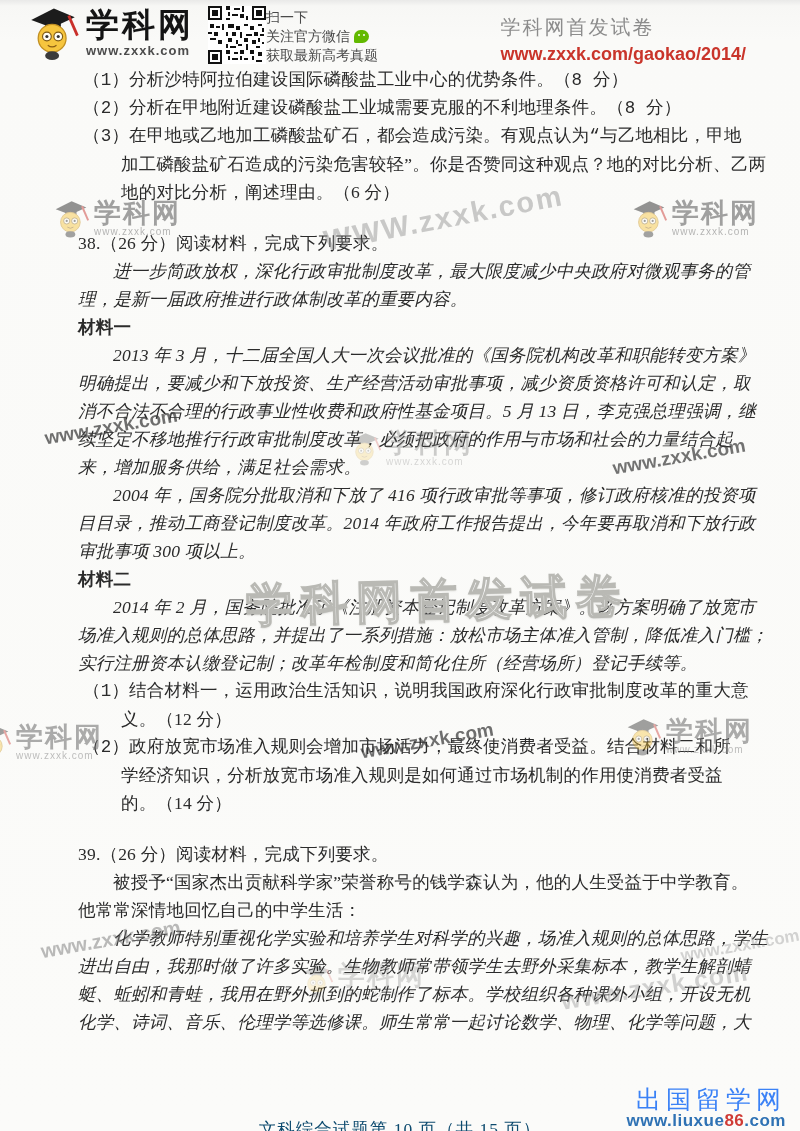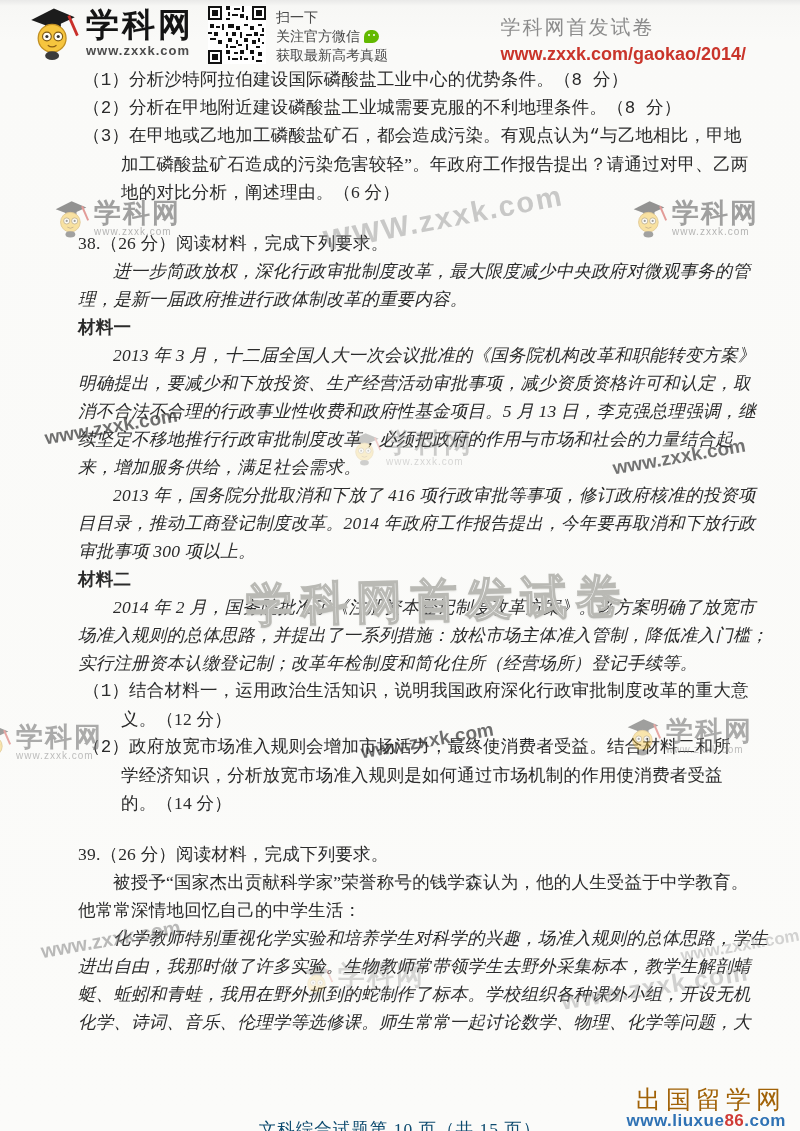--- a/index.html
+++ b/index.html
@@ -10,21 +10,21 @@
     color:#2b2b2b;
   }
   .page{position:absolute;inset:0;padding-left:29px;}
 
   
   .hdr{position:absolute;left:26px;top:4px;right:26px;height:62px;display:flex;align-items:flex-start;}
   .logo{display:flex;align-items:center;gap:6px;}
   .logo-txt .nm{font-family:"Liberation Sans","DejaVu Sans",sans-serif;font-weight:bold;font-size:33px;color:#141414;letter-spacing:3px;line-height:34px;display:block;}
   .logo-txt .ur{font-family:"Liberation Sans","DejaVu Sans",sans-serif;font-weight:bold;font-size:13px;color:#4c4c4c;letter-spacing:1px;display:block;margin-top:1px;}
   .qr{margin-left:14px;margin-top:2px;}
-  .qr-cap{margin-left:10px;margin-top:4px;font-family:"Liberation Sans","DejaVu Sans",sans-serif;font-size:14px;color:#4a4a4a;line-height:19px;}
+  .qr-cap{margin-top:4px;font-family:"Liberation Sans","DejaVu Sans",sans-serif;font-size:14px;color:#4a4a4a;line-height:19px;}
   .qr-cap .row{display:flex;align-items:center;gap:4px;white-space:nowrap;}
   .wechat{display:inline-block;width:15px;height:13px;background:#62b900;border-radius:7px 7px 7px 2px;position:relative;}
   .wechat::before,.wechat::after{content:'';position:absolute;top:4px;width:2px;height:2px;border-radius:50%;background:#fff;}
   .wechat::before{left:4px}.wechat::after{left:9px}
   .hdr-right{margin-left:auto;text-align:left;padding-top:10px;padding-right:28px;}
   .hdr-right .t1{font-size:20px;color:#8c8c8c;letter-spacing:2px;font-family:"Liberation Sans","DejaVu Sans",sans-serif;}
   .hdr-right .t2{font-family:"Liberation Sans","DejaVu Sans",sans-serif;font-weight:bold;font-size:18px;color:#c9342a;margin-top:3px;text-align:center;}
 
   
   .doc{position:absolute;left:78px;top:66px;width:664px;}
@@ -32,21 +32,21 @@
   .ln.qnum{margin-left:5px;font-family:Liberation Mono, monospace;}
   .ln.qcont{margin-left:43px;}
   .ln.indent{text-indent:35px;}
   .ln.kai{font-style:italic;}
   .ln.head{font-weight:bold;font-style:normal;}
   .ln.spacer{height:23px;min-height:23px;}
 
   
   .pagelabel{position:absolute;left:0;right:0;top:1117px;text-align:center;font-size:17.5px;color:#0c4a6e;letter-spacing:1px;}
   .brand{position:absolute;right:14px;top:1086px;text-align:right;font-family:"Liberation Sans","DejaVu Sans",sans-serif;}
-  .brand .bn{font-size:25px;color:#a16207;letter-spacing:5px;line-height:26px;}
+  .brand .bn{font-size:25px;color:#3b82f6;letter-spacing:5px;line-height:26px;}
   .brand .bu{font-weight:bold;font-size:17px;line-height:18px;letter-spacing:.5px;}
   .brand .bu .blu{color:#2f72b4;}
   .brand .bu .red{color:#cf3b35;}
 
   
   .wm{position:absolute;pointer-events:none;}
   .wm-site{font-family:"Liberation Sans","DejaVu Sans",sans-serif;font-weight:bold;white-space:nowrap;}
   .wm-logo{display:flex;align-items:center;gap:4px;}
   .wm-logo .wl-txt .wl-nm{display:block;font-family:"Liberation Sans","DejaVu Sans",sans-serif;font-weight:bold;font-size:27px;letter-spacing:2px;color:#6a6a6a;line-height:26px;}
   .wm-logo .wl-txt .wl-ur{display:block;font-family:"Liberation Sans","DejaVu Sans",sans-serif;font-size:10px;color:#8a8a8a;letter-spacing:1px;}
@@ -168,33 +168,33 @@
     <div class="hdr-right">
       <div class="t1">学科网首发试卷</div>
       <div class="t2">www.zxxk.com/gaokao/2014/</div>
     </div>
   </div>
 
   <div class="doc">
       <div class="ln qnum">（1）分析沙特阿拉伯建设国际磷酸盐工业中心的优势条件。（8 分）</div>
       <div class="ln qnum">（2）分析在甲地附近建设磷酸盐工业城需要克服的不利地理条件。（8 分）</div>
       <div class="ln qnum">（3）在甲地或乙地加工磷酸盐矿石，都会造成污染。有观点认为“与乙地相比，甲地</div>
-      <div class="ln qcont">加工磷酸盐矿石造成的污染危害较轻”。年政府工作报告提出？请通过对甲、乙两</div>
+      <div class="ln qcont">加工磷酸盐矿石造成的污染危害较轻”。你是否赞同这种观点？地的对比分析、乙两</div>
       <div class="ln qcont">地的对比分析，阐述理由。（6 分）</div>
       <div class="ln spacer"></div>
       <div class="ln">38.（26 分）阅读材料，完成下列要求。</div>
       <div class="ln kai indent">进一步简政放权，深化行政审批制度改革，最大限度减少中央政府对微观事务的管</div>
       <div class="ln kai">理，是新一届政府推进行政体制改革的重要内容。</div>
       <div class="ln kai head">材料一</div>
       <div class="ln kai indent">2013 年 3 月，十二届全国人大一次会议批准的《国务院机构改革和职能转变方案》</div>
       <div class="ln kai">明确提出，要减少和下放投资、生产经营活动审批事项，减少资质资格许可和认定，取</div>
       <div class="ln kai">消不合法不合理的行政事业性收费和政府性基金项目。5 月 13 日，李克强总理强调，继</div>
       <div class="ln kai">续坚定不移地推行行政审批制度改革，必须把政府的作用与市场和社会的力量结合起</div>
       <div class="ln kai">来，增加服务供给，满足社会需求。</div>
-      <div class="ln kai indent">2013 年，国务院分批取消和下放了 416 项行政审批等事项，修订政府核准的投资项</div>
+      <div class="ln kai indent">2004 年，国务院分批取消和下放了 416 项行政审批等事项，修订政府核准的投资项</div>
       <div class="ln kai">目目录，推动工商登记制度改革。2014 年政府工作报告提出，今年要再取消和下放行政</div>
       <div class="ln kai">审批事项 300 项以上。</div>
       <div class="ln kai head">材料二</div>
       <div class="ln kai indent">2014 年 2 月，国务院批准了《注册资本登记制度改革方案》。该方案明确了放宽市</div>
       <div class="ln kai">场准入规则的总体思路，并提出了一系列措施：放松市场主体准入管制，降低准入门槛；</div>
       <div class="ln kai">实行注册资本认缴登记制；改革年检制度和简化住所（经营场所）登记手续等。</div>
       <div class="ln qnum">（1）结合材料一，运用政治生活知识，说明我国政府深化行政审批制度改革的重大意</div>
       <div class="ln qcont">义。（12 分）</div>
       <div class="ln qnum">（2）政府放宽市场准入规则会增加市场活力，最终使消费者受益。结合材料二和所</div>
       <div class="ln qcont">学经济知识，分析放宽市场准入规则是如何通过市场机制的作用使消费者受益</div>

